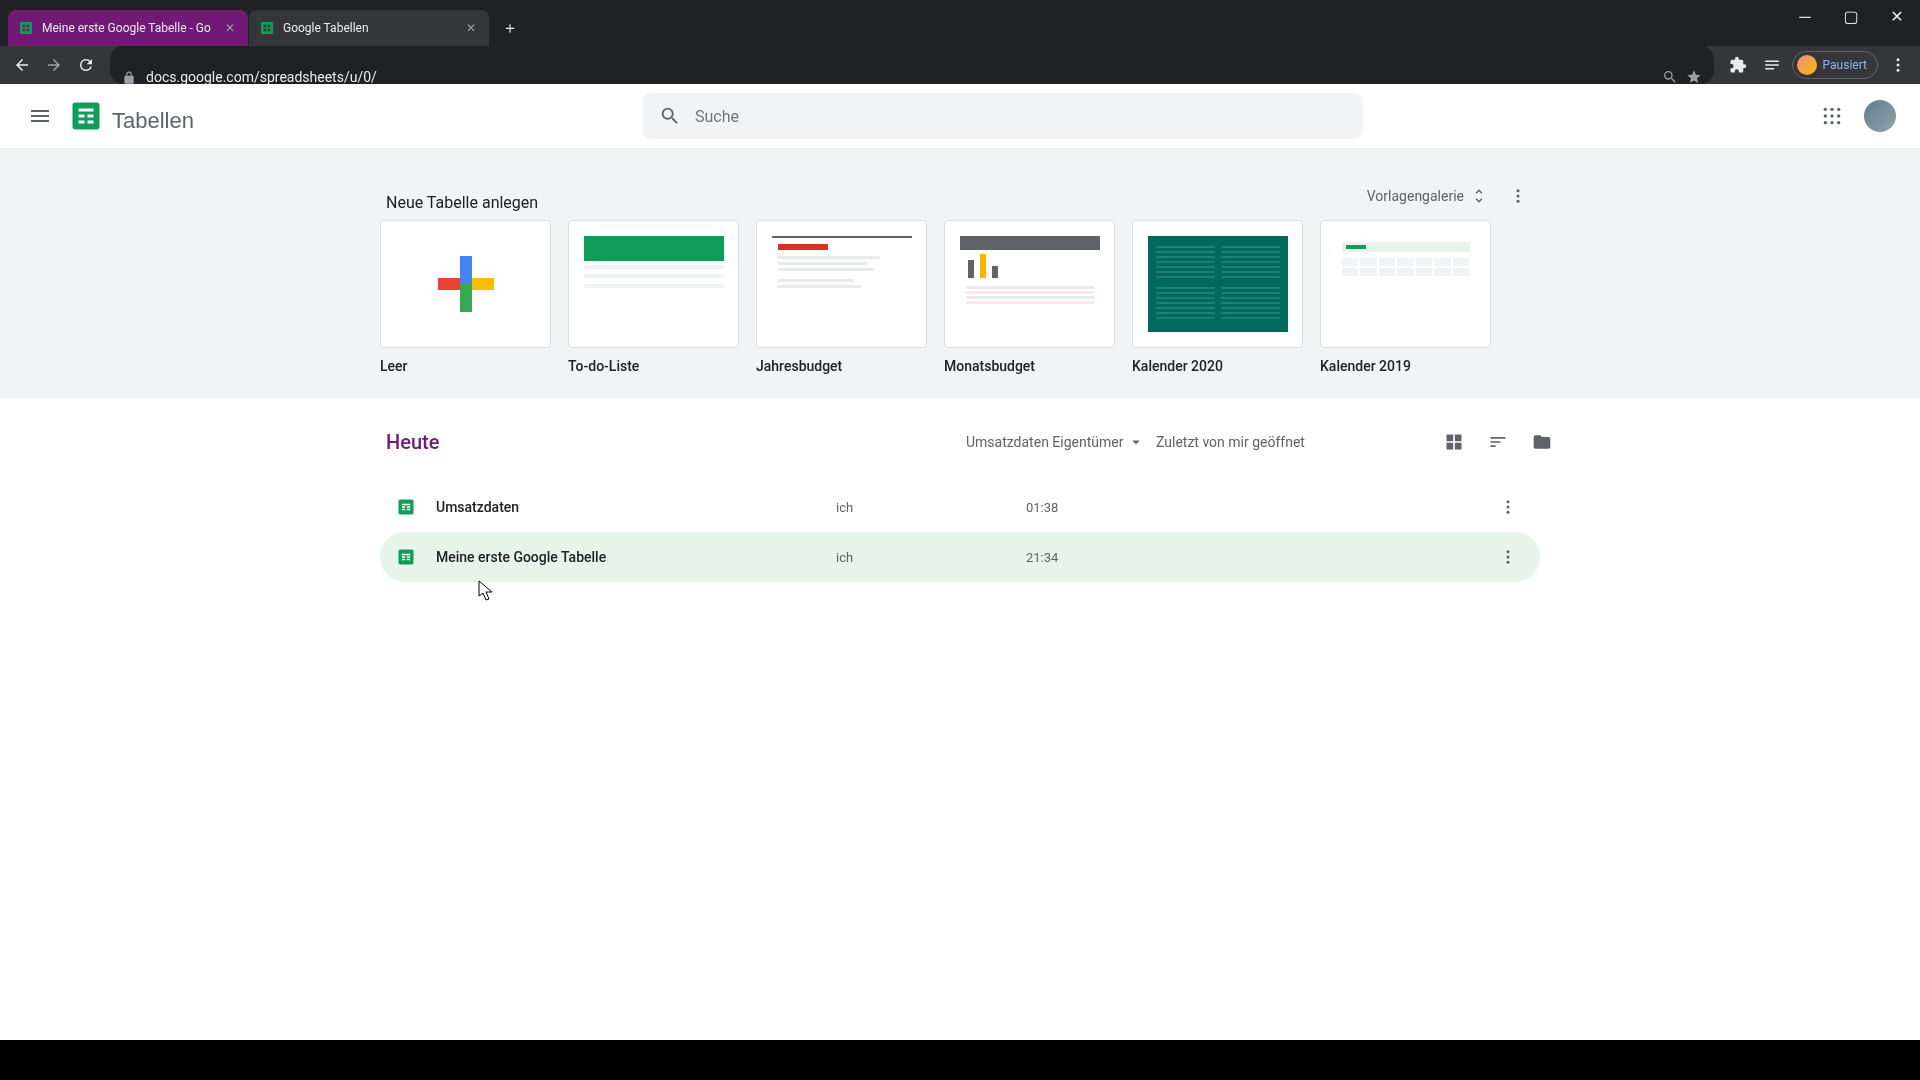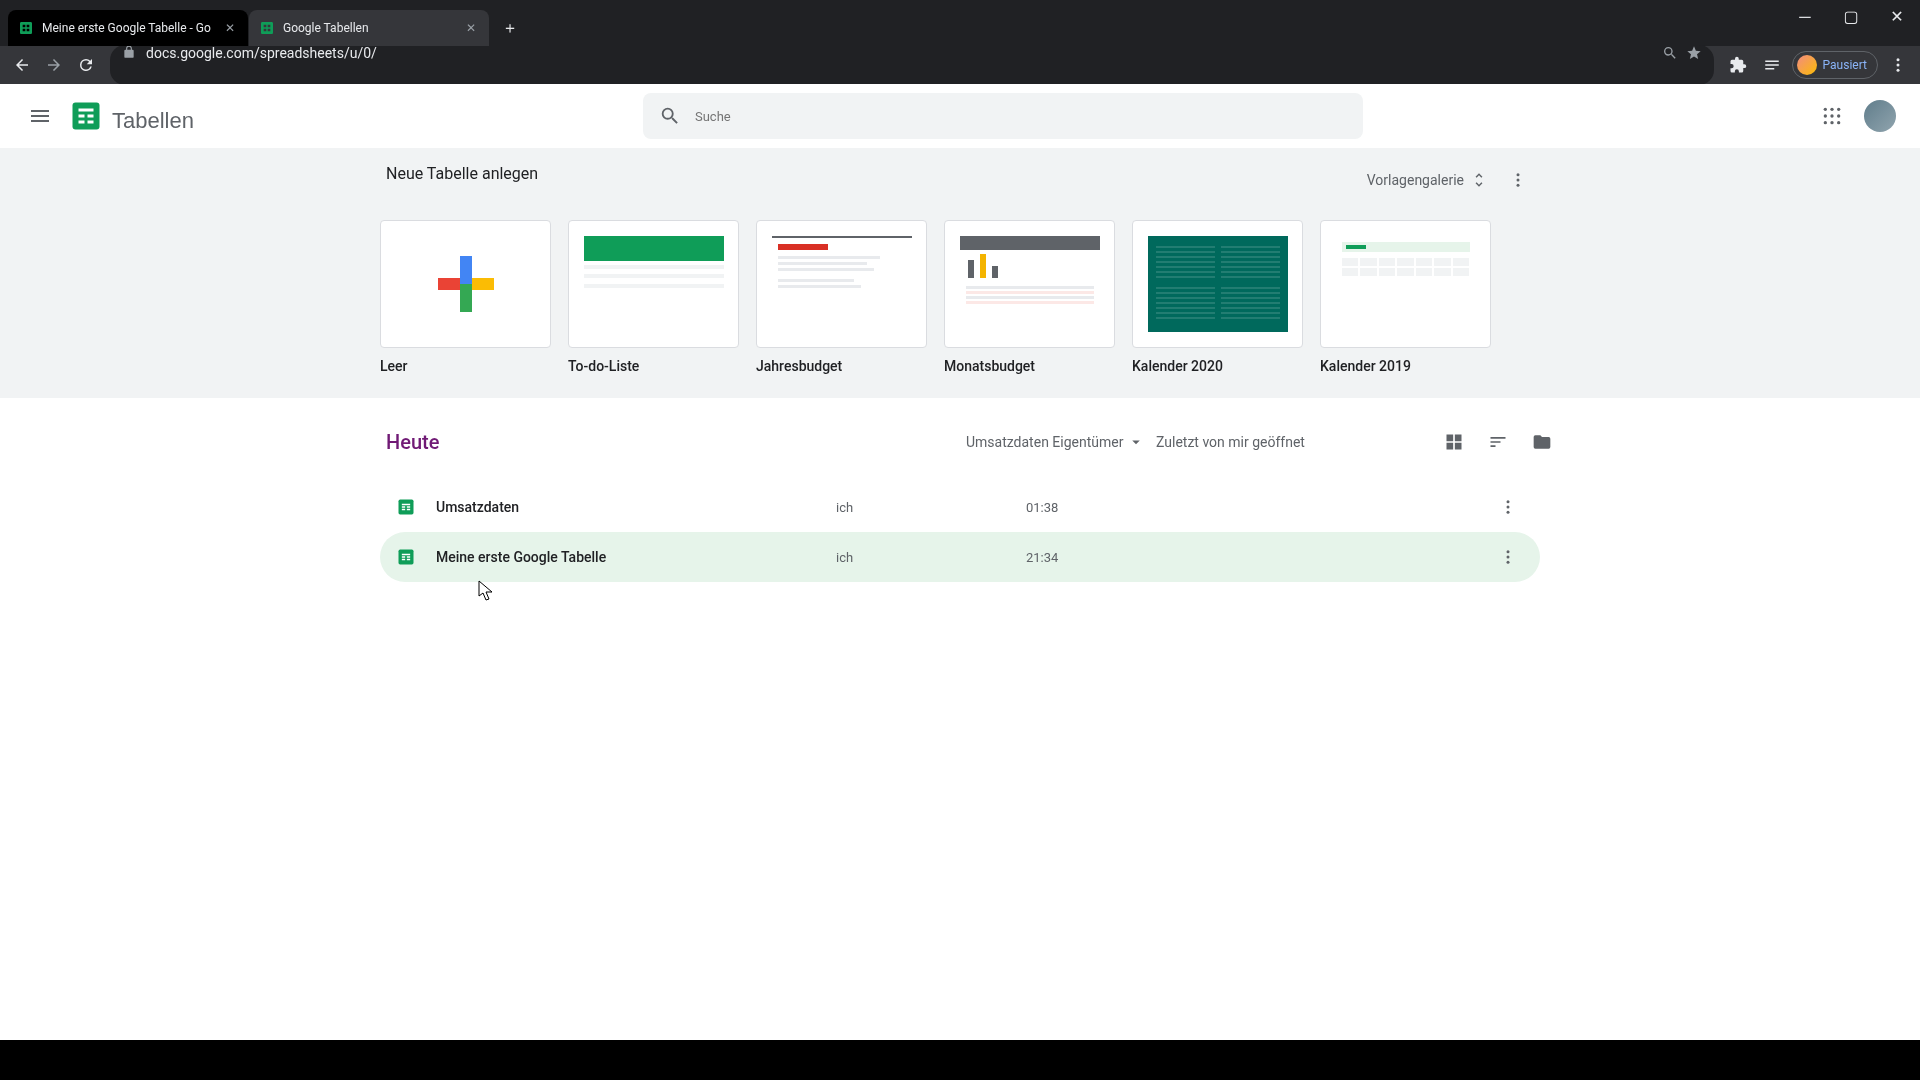--- a/index.html
+++ b/index.html
@@ -1,58 +1,58 @@
 <!DOCTYPE html>
 <html><head>
 <meta charset="utf-8">
 <style>
 * { margin: 0; padding: 0; box-sizing: border-box; font-family: 'Google Sans', Roboto, Arial, sans-serif; }
 body { background: #fff; overflow: hidden; }
 
 
 .chrome-frame { width: 1920px; height: 1080px; background: #202124; display: flex; flex-direction: column; }
 .tab-strip { height: 46px; background: #202124; display: flex; align-items: flex-end; padding-left: 8px; }
-.tab { height: 36px; width: 240px; background: #000000; border-radius: 8px 8px 0 0; display: flex; align-items: center; padding: 0 10px; color: #e8eaed; font-size: 12px; margin-right: 1px; position: relative; }
+.tab { height: 36px; width: 240px; background: #701a75; border-radius: 8px 8px 0 0; display: flex; align-items: center; padding: 0 10px; color: #e8eaed; font-size: 12px; margin-right: 1px; position: relative; }
 .tab.active { background: #35363a; }
 .tab .favicon { width: 16px; height: 16px; margin-right: 8px; flex-shrink: 0; }
 .tab .title { flex: 1; white-space: nowrap; overflow: hidden; text-overflow: ellipsis; }
 .tab .close { width: 16px; height: 16px; display: flex; align-items: center; justify-content: center; cursor: pointer; color: #9aa0a6; }
 .new-tab { width: 28px; height: 28px; display: flex; align-items: center; justify-content: center; color: #e8eaed; margin-left: 6px; margin-bottom: 4px; cursor: pointer; }
 .window-controls { position: absolute; top: 0; right: 0; display: flex; height: 36px; }
 .wc-btn { width: 46px; height: 32px; display: flex; align-items: center; justify-content: center; color: #e8eaed; cursor: pointer; }
 
 .address-bar { height: 38px; background: #35363a; display: flex; align-items: center; padding: 0 8px; gap: 4px; }
 .nav-btn { width: 28px; height: 28px; display: flex; align-items: center; justify-content: center; color: #9aa0a6; cursor: pointer; border-radius: 50%; }
 .nav-btn.enabled { color: #e8eaed; }
-.omnibox { flex: 1; height: 40px; background: #202124; border-radius: 15px; display: flex; align-items: flex-start; padding: 0 12px; margin: 0 6px; }
+.omnibox { flex: 1; height: 40px; background: #202124; border-radius: 15px; display: flex; align-items: flex-end; padding: 0 12px; margin: 0 6px; }
 .lock-icon { width: 14px; color: #9aa0a6; margin-right: 10px; }
 .url-text { color: #e8eaed; font-size: 14px; flex: 1; }
 .omni-right { display: flex; gap: 8px; color: #9aa0a6; }
 .toolbar-icons { display: flex; gap: 6px; align-items: center; }
 .toolbar-icon { width: 28px; height: 28px; display: flex; align-items: center; justify-content: center; color: #e8eaed; cursor: pointer; }
 .profile-chip { height: 28px; border-radius: 14px; border: 1px solid #5f6368; display: flex; align-items: center; padding: 0 10px 0 4px; gap: 6px; color: #8ab4f8; font-size: 12px; }
 .profile-av { width: 20px; height: 20px; border-radius: 50%; background: linear-gradient(135deg,#f28b82,#fbbc04); }
 
 
 .page { flex: 1; background: #fff; overflow-y: auto; }
 .app-header { height: 64px; display: flex; align-items: center; padding: 0 16px; }
 .menu-btn { width: 48px; height: 48px; display: flex; align-items: center; justify-content: center; cursor: pointer; color: #5f6368; border-radius: 50%; }
 .app-logo { display: flex; align-items: flex-end; gap: 8px; padding-left: 4px; }
 .app-title { font-size: 22px; color: #5f6368; font-family: 'Product Sans', sans-serif; }
 .search-wrap { flex: 1; display: flex; justify-content: center; }
 .search-bar { width: 720px; height: 46px; background: #f1f3f4; border-radius: 8px; display: flex; align-items: center; padding: 0 16px; }
 .search-icon { color: #5f6368; margin-right: 14px; }
-.search-input { border: none; background: transparent; font-size: 13px; color: #5f6368; outline: none; flex: 1; }
+.search-input { border: none; background: transparent; font-size: 16px; color: #5f6368; outline: none; flex: 1; }
 .header-right { display: flex; align-items: center; gap: 12px; padding-right: 8px; }
 .apps-grid { width: 40px; height: 40px; display: flex; align-items: center; justify-content: center; cursor: pointer; color: #5f6368; border-radius: 50%; }
 .user-avatar { width: 32px; height: 32px; border-radius: 50%; background: linear-gradient(135deg,#607d8b,#90a4ae); }
 
 .template-section { background: #f1f3f4; padding: 16px 0 24px; }
 .section-inner { max-width: 1160px; margin: 0 auto; }
-.template-header { display: flex; align-items: flex-start; justify-content: space-between; height: 48px; padding: 0 6px; }
+.template-header { display: flex; align-items: flex-end; justify-content: space-between; height: 48px; padding: 0 6px; }
 .template-title { font-size: 16px; color: #202124; font-weight: 400; }
 .gallery-toggle { display: flex; align-items: center; gap: 6px; color: #5f6368; font-size: 14px; cursor: pointer; padding: 6px 10px; border-radius: 4px; }
 .more-btn { width: 32px; height: 32px; display: flex; align-items: center; justify-content: center; color: #5f6368; cursor: pointer; border-radius: 50%; }
 .template-row { display: flex; gap: 17px; margin-top: 8px; }
 .template-card { width: 171px; cursor: pointer; }
 .template-thumb { width: 171px; height: 128px; background: #fff; border: 1px solid #dadce0; border-radius: 4px; display: flex; align-items: center; justify-content: center; overflow: hidden; }
 .template-label { font-size: 14px; color: #202124; margin-top: 10px; font-weight: 500; }
 
 .blank-plus { position: relative; width: 56px; height: 56px; }
 .blank-plus .h { position: absolute; top: 50%; left: 0; width: 100%; height: 12px; transform: translateY(-50%); }

